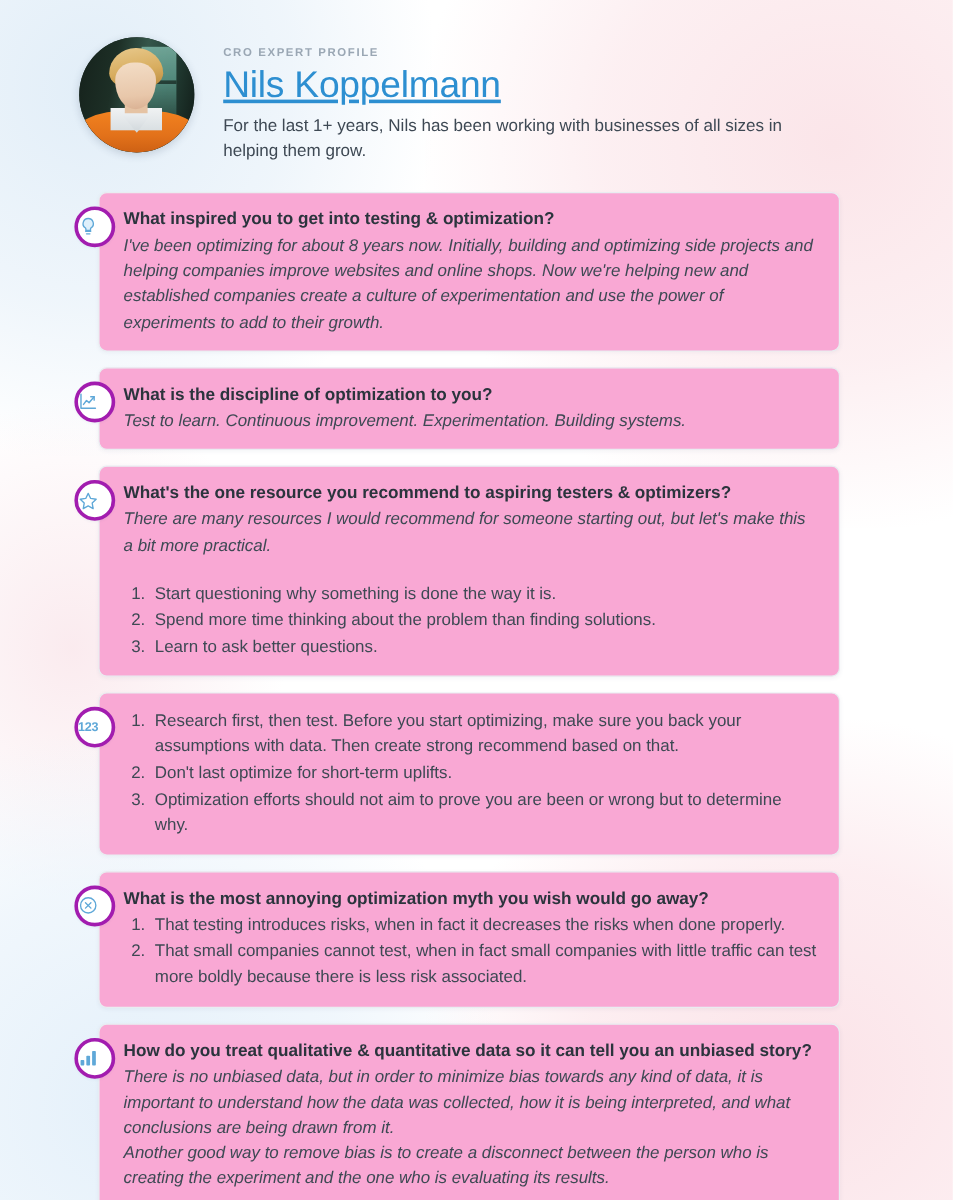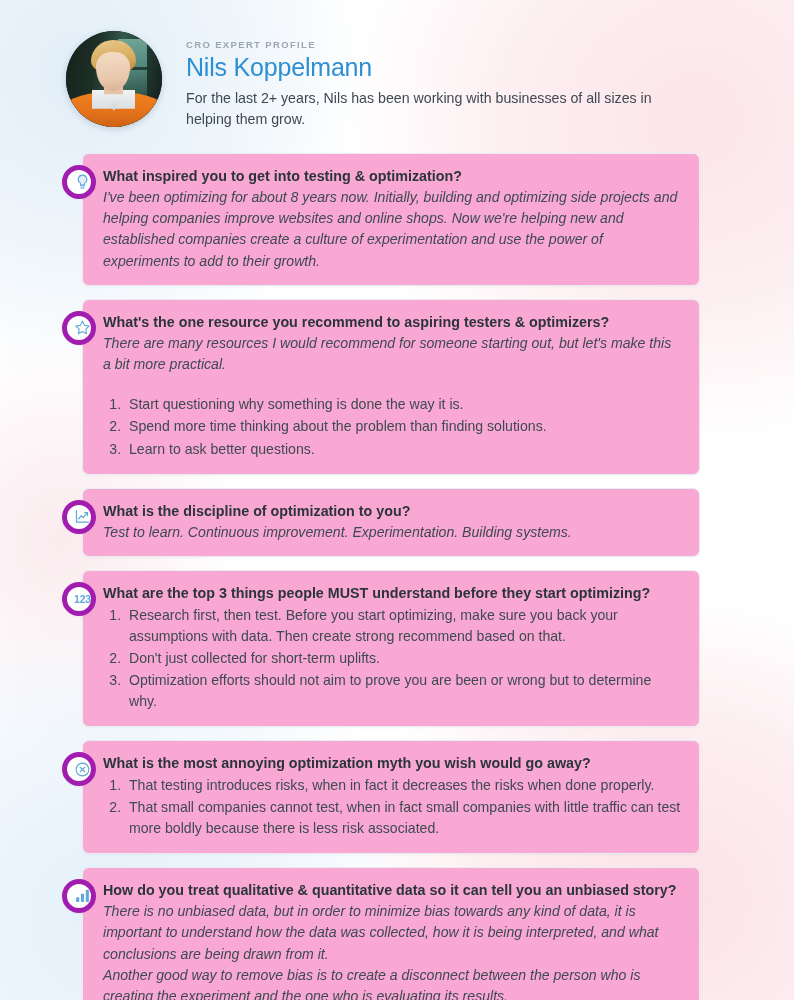--- a/index.html
+++ b/index.html
@@ -128,26 +128,27 @@
 
   .eyebrow {
     font-size: 9.5px;
     letter-spacing: 1.35px;
     font-weight: 700;
     color: #9aa7b4;
     text-transform: uppercase;
     margin-bottom: 3px;
   }
   .profile-name {
-    font-size: 25px;
+    font-size: 31px;
     font-weight: 400;
     color: #2d8fd1;
     letter-spacing: -0.2px;
     line-height: 1.15;
     margin-bottom: 6px;
+    text-decoration: underline;
   }
   .profile-bio {
     font-size: 14.2px;
     line-height: 1.52;
     color: #3e4954;
     max-width: 565px;
   }
 
   
   .qa-list { padding: 22px 52px 0 82px; }
@@ -162,24 +163,24 @@
     margin-bottom: 13px;
   }
 
   .qa-icon {
     position: absolute;
     left: -21px;
     top: 11px;
     width: 34px; height: 34px;
     border-radius: 50%;
     background: #ffffff;
-    border: 5px solid #a21caf;
+    border: 3px solid #a21caf;
     display: flex;
     align-items: center;
-    justify-content: flex-end;
+    justify-content: flex-start;
     box-shadow: 0 1px 2px rgba(70,110,150,0.07);
   }
   .qa-icon svg { display: block; }
   .qa-icon .num123 {
     font-size: 10.5px;
     font-weight: 700;
     color: #5fa8d8;
     letter-spacing: -0.2px;
   }
 
@@ -233,37 +234,51 @@
         <div class="ph-collar"></div>
         <div class="ph-neck"></div>
         <div class="ph-hair"></div>
         <div class="ph-face"></div>
         <div class="ph-vneck"></div>
       </div>
     </div>
     <div class="header-text">
       <div class="eyebrow">CRO EXPERT PROFILE</div>
       <h1 class="profile-name">Nils Koppelmann</h1>
-      <p class="profile-bio">For the last 2+ years, Nils has been working with businesses of all sizes in helping them grow.</p>
+      <p class="profile-bio">For the last 1+ years, Nils has been working with businesses of all sizes in helping them grow.</p>
     </div>
   </div>
 
   <div class="qa-list">
 
     <div class="qa-card">
       <div class="qa-icon">
         <svg width="17" height="17" viewBox="0 0 24 24" fill="none" stroke="#5fa8d8" stroke-width="1.6" stroke-linecap="round" stroke-linejoin="round">
           <path d="M9 18h6"></path>
             <path d="M10 21h4"></path>
           <path d="M12 3a6 6 0 0 0-3.5 10.9c.5.4.8 1 .8 1.6V17h5.4v-1.5c0-.6.3-1.2.8-1.6A6 6 0 0 0 12 3z" fill="#dff0fb"></path>
         </svg>
       </div>
       <div class="qa-question">What inspired you to get into testing &amp; optimization?</div>
       <div class="qa-answer">
         <p>I've been optimizing for about 8 years now. Initially, building and optimizing side projects and helping companies improve websites and online shops. Now we're helping new and established companies create a culture of experimentation and use the power of experiments to add to their growth.</p>
+      </div>
+    </div>
+
+    <div class="qa-card">
+      <div class="qa-icon">
+        <svg width="17" height="17" viewBox="0 0 24 24" fill="none" stroke="#5fa8d8" stroke-width="1.7" stroke-linecap="round" stroke-linejoin="round">
+          <path d="M3.5 3.5v16.5h17"></path>
+          <polyline points="6.5,15.5 10,11 13,13.5 19,6.5"></polyline>
+          <polyline points="15,6.5 19,6.5 19,10.5"></polyline>
+        </svg>
+      </div>
+      <div class="qa-question">What is the discipline of optimization to you?</div>
+      <div class="qa-answer">
+        <p>Test to learn. Continuous improvement. Experimentation. Building systems.</p>
       </div>
     </div>
 
     <div class="qa-card">
       <div class="qa-icon">
         <svg width="17" height="17" viewBox="0 0 24 24" fill="none" stroke="#5fa8d8" stroke-width="1.6" stroke-linecap="round" stroke-linejoin="round">
           <polygon points="12,3 14.9,9 21.4,9.9 16.7,14.4 17.8,20.9 12,17.8 6.2,20.9 7.3,14.4 2.6,9.9 9.1,9"></polygon>
         </svg>
       </div>
       <div class="qa-question">What's the one resource you recommend to aspiring testers &amp; optimizers?</div>
@@ -272,41 +287,26 @@
         <ol class="spaced-top">
           <li>Start questioning why something is done the way it is.</li>
           <li>Spend more time thinking about the problem than finding solutions.</li>
           <li>Learn to ask better questions.</li>
         </ol>
       </div>
     </div>
 
     <div class="qa-card">
       <div class="qa-icon">
-        <svg width="17" height="17" viewBox="0 0 24 24" fill="none" stroke="#5fa8d8" stroke-width="1.7" stroke-linecap="round" stroke-linejoin="round">
-          <path d="M3.5 3.5v16.5h17"></path>
-          <polyline points="6.5,15.5 10,11 13,13.5 19,6.5"></polyline>
-          <polyline points="15,6.5 19,6.5 19,10.5"></polyline>
-        </svg>
-      </div>
-      <div class="qa-question">What is the discipline of optimization to you?</div>
-      <div class="qa-answer">
-        <p>Test to learn. Continuous improvement. Experimentation. Building systems.</p>
-      </div>
-    </div>
-
-    <div class="qa-card">
-      <div class="qa-icon">
         <span class="num123">123</span>
       </div>
-      <div class="qa-question">What are the top 3 things people MUST understand before they start optimizing?</div>
       <div class="qa-answer">
         <ol>
           <li>Research first, then test. Before you start optimizing, make sure you back your assumptions with data. Then create strong recommend based on that.</li>
-          <li>Don't just collected for short-term uplifts.</li>
+          <li>Don't last optimize for short-term uplifts.</li>
           <li>Optimization efforts should not aim to prove you are been or wrong but to determine why.</li>
         </ol>
       </div>
     </div>
 
     <div class="qa-card">
       <div class="qa-icon">
         <svg width="17" height="17" viewBox="0 0 24 24" fill="none" stroke="#5fa8d8" stroke-width="1.6" stroke-linecap="round">
           <circle cx="12" cy="12" r="9"></circle>
           <line x1="8.8" y1="8.8" x2="15.2" y2="15.2"></line>

